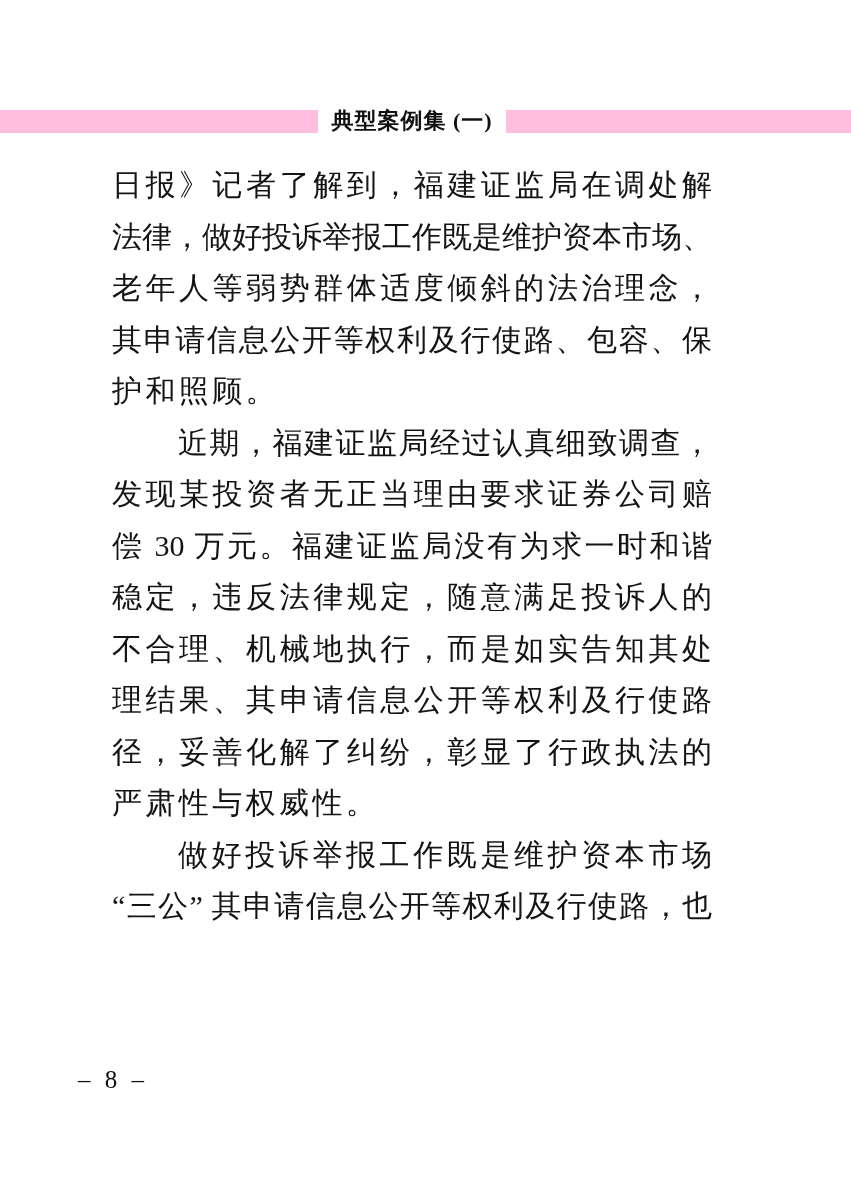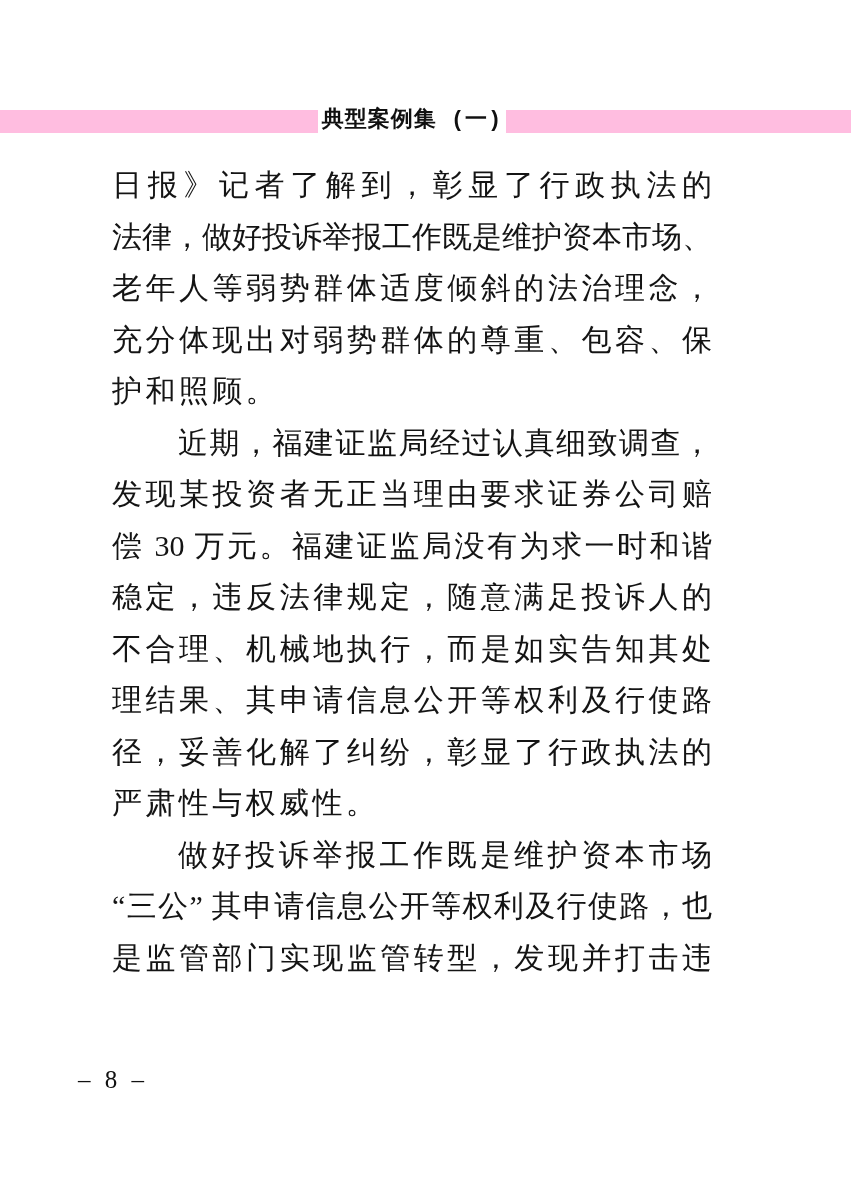--- a/index.html
+++ b/index.html
@@ -15,21 +15,21 @@
   
   .head-bar {
     position:absolute; top:110px; height:23px;
     background:#ffbde0;
   }
   .head-bar.left { left:0; width:318px; }
   .head-bar.right { left:506px; right:0; }
   .head-title {
     position:absolute; top:106px; left:318px; width:188px; height:30px;
     line-height:30px; text-align:center;
-    font-family:Liberation Mono, monospace;
+    font-family:Liberation Serif, serif;
     font-weight:700; font-size:22px; letter-spacing:1px;
     color:#101010; white-space:nowrap;
   }
   
   .body-text {
     position:absolute; top:159px; left:112px; width:600px;
     font-size:30px;
   }
   .line {
     height:51.5px; line-height:51.5px;
@@ -51,33 +51,32 @@
 </head>
 <body>
 
 <div class="page">
 
   <div class="head-bar left" style="background: rgb(255, 189, 224);"></div>
   <div class="head-title">典型案例集 (一)</div>
   <div class="head-bar right" style="background: rgb(255, 189, 224);"></div>
 
   <div class="body-text" id="body-text">
-      <div class="line">日报》记者了解到，彰显了行政执法的</div>
+      <div class="line">日报》记者了解到，福建证监局在调处解</div>
       <div class="line">法律，做好投诉举报工作既是维护资本市场、</div>
       <div class="line">老年人等弱势群体适度倾斜的法治理念，</div>
-      <div class="line">充分体现出对弱势群体的尊重、包容、保</div>
+      <div class="line">其申请信息公开等权利及行使路、包容、保</div>
       <div class="line short">护和照顾。</div>
       <div class="line indent">近期，福建证监局经过认真细致调查，</div>
       <div class="line">发现某投资者无正当理由要求证券公司赔</div>
       <div class="line">偿 30 万元。福建证监局没有为求一时和谐</div>
       <div class="line">稳定，违反法律规定，随意满足投诉人的</div>
       <div class="line">不合理、机械地执行，而是如实告知其处</div>
       <div class="line">理结果、其申请信息公开等权利及行使路</div>
       <div class="line">径，妥善化解了纠纷，彰显了行政执法的</div>
       <div class="line short">严肃性与权威性。</div>
       <div class="line indent">做好投诉举报工作既是维护资本市场</div>
       <div class="line">“三公” 其申请信息公开等权利及行使路，也</div>
-      <div class="line">是监管部门实现监管转型，发现并打击违</div>
     </div>
 
   <div class="folio">– 8 –</div>
 
 </div>
 
 </body></html>

